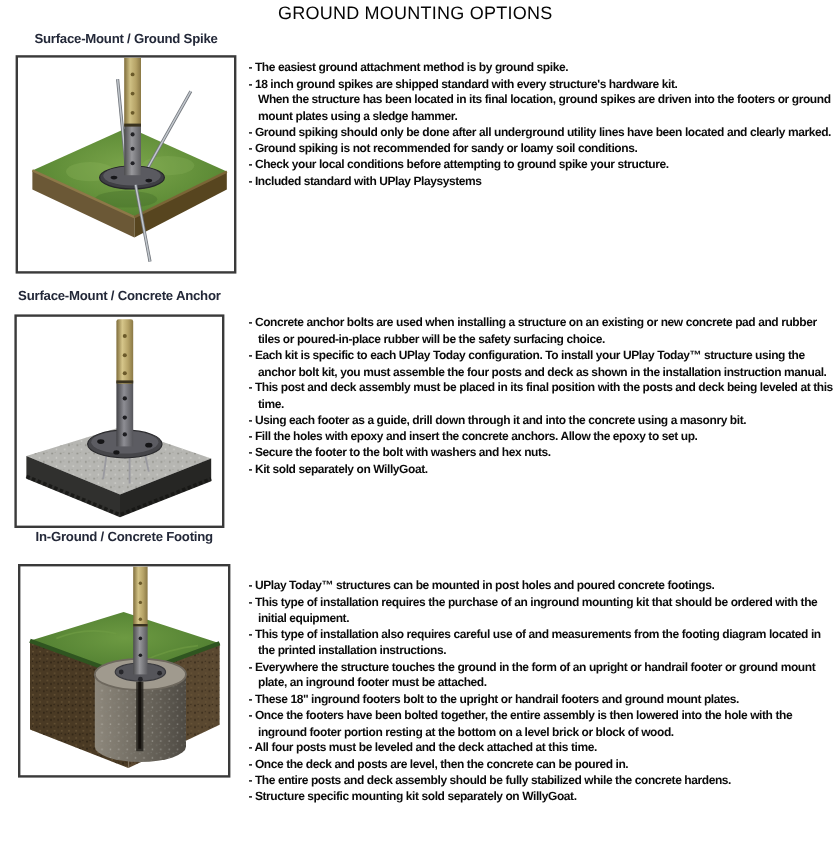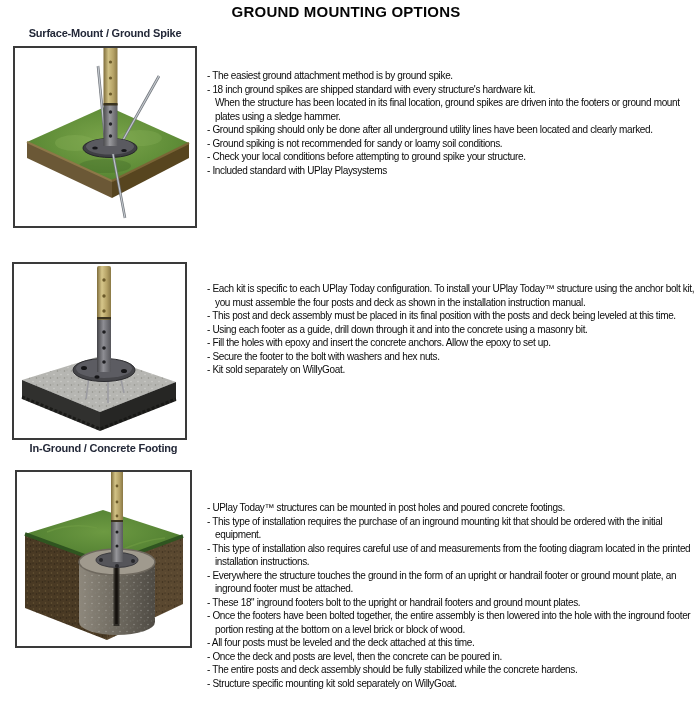--- a/index.html
+++ b/index.html
@@ -4,33 +4,33 @@
 <style>
   * { margin:0; padding:0; box-sizing:border-box; }
   html,body { background:#ffffff; }
   body { font-family:"Liberation Sans", sans-serif; }
   .page {
     position:relative; width:700px; height:706px; background:#ffffff;
     overflow:hidden; color:#0b0b0b;
   }
   .doc-title {
     position:absolute; top:3px; left:0; width:692px; text-align:center;
-    font-size:15px; font-weight:bold; color:#050505; letter-spacing:0.2px;
+    font-size:15px; font-weight:normal; color:#050505; letter-spacing:0.2px;
   }
   .sec-heading {
     position:absolute; text-align:center; font-size:11px; font-weight:bold;
     color:#232838; letter-spacing:-0.2px;
   }
   .img-box {
     position:absolute; background:#ffffff; border:2px solid #3a3a3a;
   }
   .img-box svg { display:block; width:100%; height:100%; }
   .bullets {
-    position:absolute; font-size:10px; font-weight:normal; line-height:13.5px;
-    letter-spacing:-0.35px; color:#0b0b0b;margin-top:19px;
+    position:absolute; font-size:10px; font-weight:bold; line-height:13.5px;
+    letter-spacing:-0.35px; color:#0b0b0b;
   }
   .b-line.dash { padding-left:8px; text-indent:-8px; }
   .b-line.cont { padding-left:8px; }
   
   #h1 { top:27px;  left:13px; width:184px; }
   #b1 { top:46px;  left:13px; width:184px; height:182px; }
   #t1 { top:50px;  left:207px; width:493px; }
   #h2 { top:241px; left:12px; width:175px; }
   #b2 { top:262px; left:12px; width:175px; height:178px; }
   #t2 { top:263px; left:207px; width:493px; }
@@ -105,20 +105,21 @@
   <div id="t1" class="bullets">
       <div class="b-line dash">- The easiest ground attachment method is by ground spike.</div>
       <div class="b-line dash">- 18 inch ground spikes are shipped standard with every structure's hardware kit.</div>
       <div class="b-line cont">When the structure has been located in its final location, ground spikes are driven into the footers or ground mount plates using a sledge hammer.</div>
       <div class="b-line dash">- Ground spiking should only be done after all underground utility lines have been located and clearly marked.</div>
       <div class="b-line dash">- Ground spiking is not recommended for sandy or loamy soil conditions.</div>
       <div class="b-line dash">- Check your local conditions before attempting to ground spike your structure.</div>
       <div class="b-line dash">- Included standard with UPlay Playsystems</div>
     </div>
 
+  <div id="h2" class="sec-heading">Surface-Mount / Concrete Anchor</div>
   <div id="b2" class="img-box">
     <svg viewBox="0 0 171 174" role="img" aria-label="concrete-anchor-illustration">
       <defs>
         <linearGradient id="g2tan" x1="0" y1="0" x2="1" y2="0">
           <stop offset="0" stop-color="#7e6c3a"></stop>
             <stop offset="0.35" stop-color="#d6c68a"></stop>
           <stop offset="0.7" stop-color="#b5a266"></stop>
             <stop offset="1" stop-color="#8a7845"></stop>
         </linearGradient>
         <linearGradient id="g2met" x1="0" y1="0" x2="1" y2="0">
@@ -156,20 +157,21 @@
       <circle cx="90" cy="98" r="1.8" fill="#1d1d20"></circle>
 
       <rect x="83" y="2" width="14" height="54" rx="2" fill="url(#g2tan)"></rect>
       <rect x="83" y="53" width="14" height="2.5" fill="#3a331f"></rect>
       <circle cx="90" cy="16" r="1.7" fill="#6b5a2a"></circle>
       <circle cx="90" cy="32" r="1.7" fill="#6b5a2a"></circle>
       <circle cx="90" cy="47" r="1.7" fill="#6b5a2a"></circle>
     </svg>
   </div>
   <div id="t2" class="bullets">
+      <div class="b-line dash">- Concrete anchor bolts are used when installing a structure on an existing or new concrete pad and rubber tiles or poured-in-place rubber will be the safety surfacing choice.</div>
       <div class="b-line dash">- Each kit is specific to each UPlay Today configuration. To install your UPlay Today™ structure using the anchor bolt kit, you must assemble the four posts and deck as shown in the installation instruction manual.</div>
       <div class="b-line dash">- This post and deck assembly must be placed in its final position with the posts and deck being leveled at this time.</div>
       <div class="b-line dash">- Using each footer as a guide, drill down through it and into the concrete using a masonry bit.</div>
       <div class="b-line dash">- Fill the holes with epoxy and insert the concrete anchors. Allow the epoxy to set up.</div>
       <div class="b-line dash">- Secure the footer to the bolt with washers and hex nuts.</div>
       <div class="b-line dash">- Kit sold separately on WillyGoat.</div>
     </div>
 
   <div id="h3" class="sec-heading">In-Ground / Concrete Footing</div>
   <div id="b3" class="img-box">

